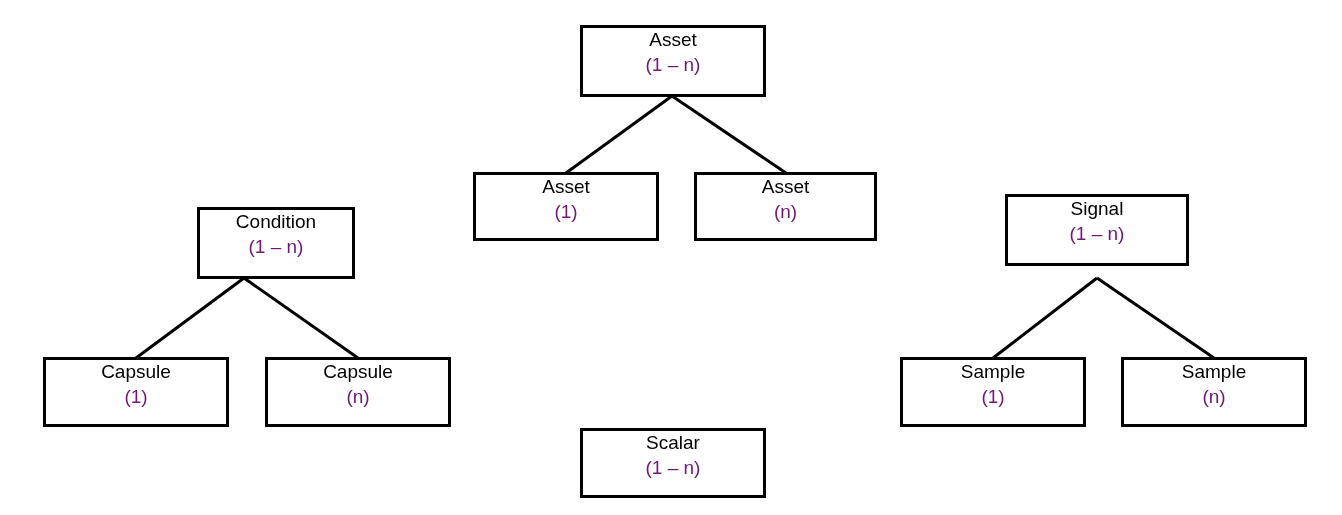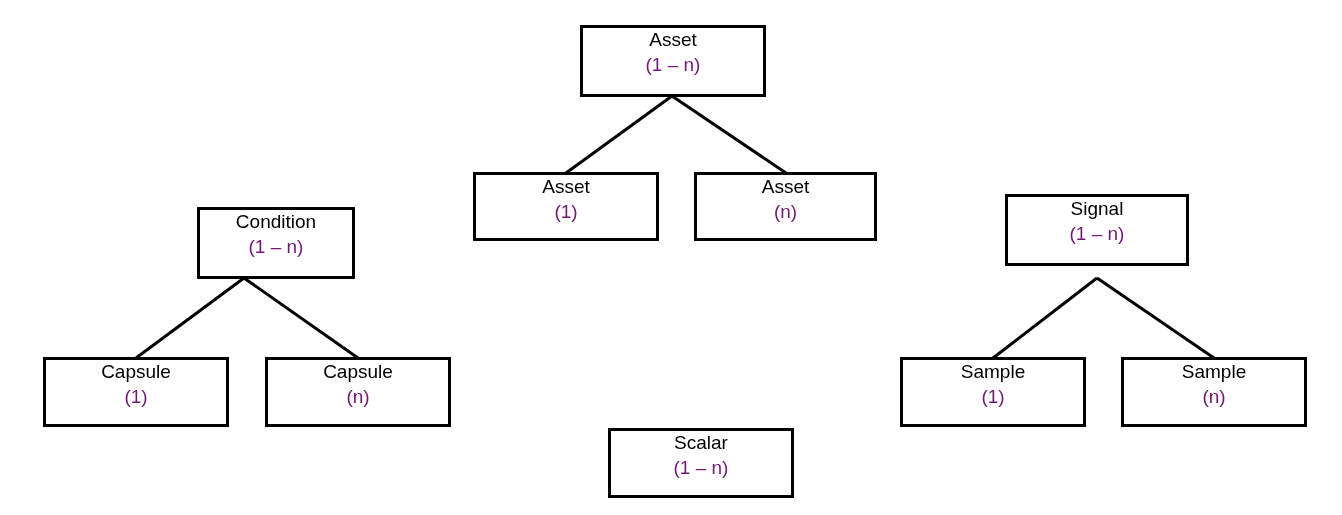--- a/index.html
+++ b/index.html
@@ -55,21 +55,21 @@
   #node-asset-n         { left: 694px;  top: 172px; width: 183px; height: 69px; }
   
   #node-condition-root  { left: 149px;  top: 207px; width: 158px; height: 72px; margin-left: 48px; }
   #node-capsule-1       { left: 43px;   top: 357px; width: 186px; height: 70px; }
   #node-capsule-n       { left: 265px;  top: 357px; width: 186px; height: 70px; }
   
   #node-signal-root     { left: 1005px; top: 194px; width: 184px; height: 72px; }
   #node-sample-1        { left: 900px;  top: 357px; width: 186px; height: 70px; }
   #node-sample-n        { left: 1121px; top: 357px; width: 186px; height: 70px; }
   
-  #node-scalar          { left: 580px;  top: 428px; width: 186px; height: 70px; margin-left: 28px; }
+  #node-scalar          { left: 580px;  top: 428px; width: 186px; height: 70px; }
 </style>
 </head>
 <body>
 
 <div id="diagram-canvas">
 
   <svg id="connector-layer" width="1342" height="515" viewBox="0 0 1342 515" xmlns="http://www.w3.org/2000/svg">
 
     <line x1="672" y1="96" x2="566" y2="173" stroke="#000000" stroke-width="3"></line>
 

